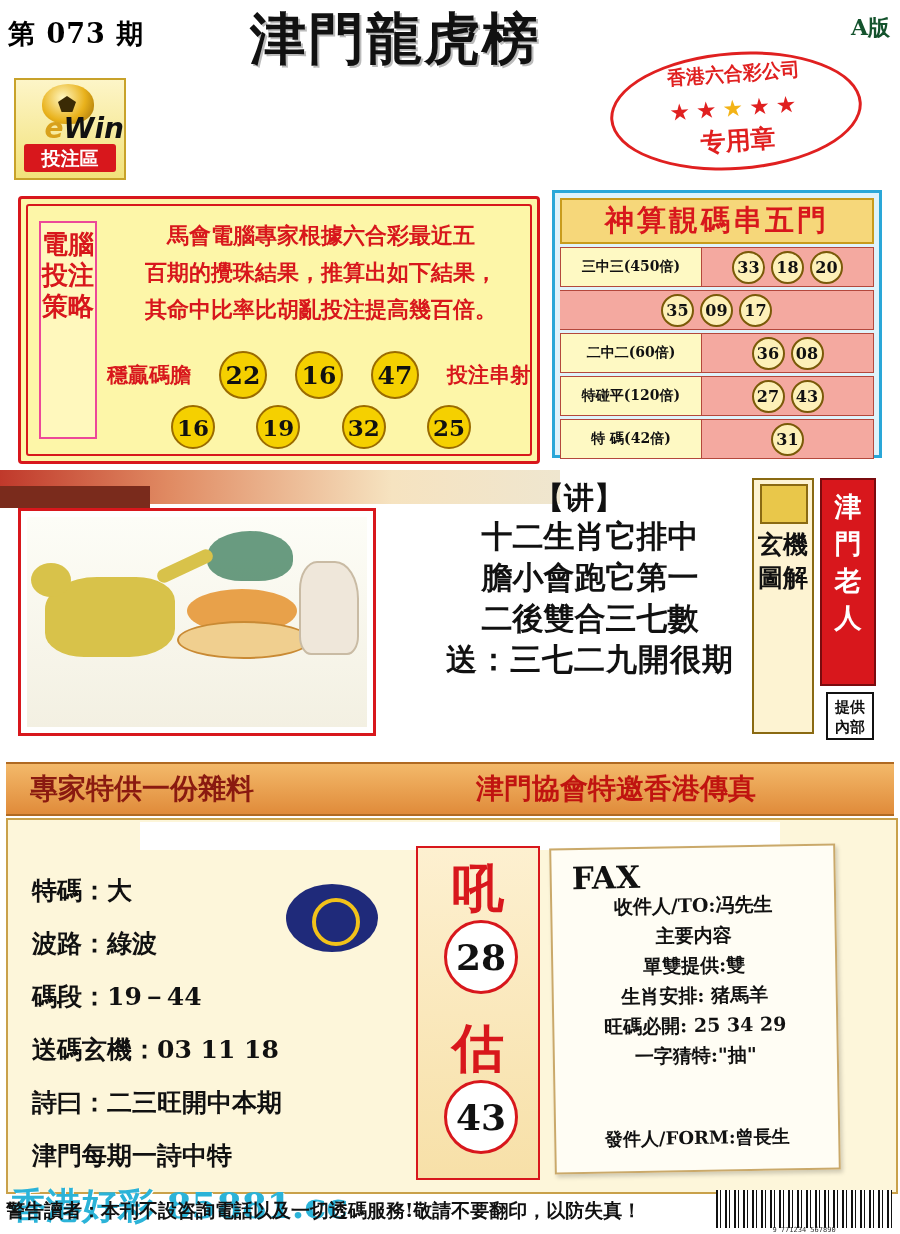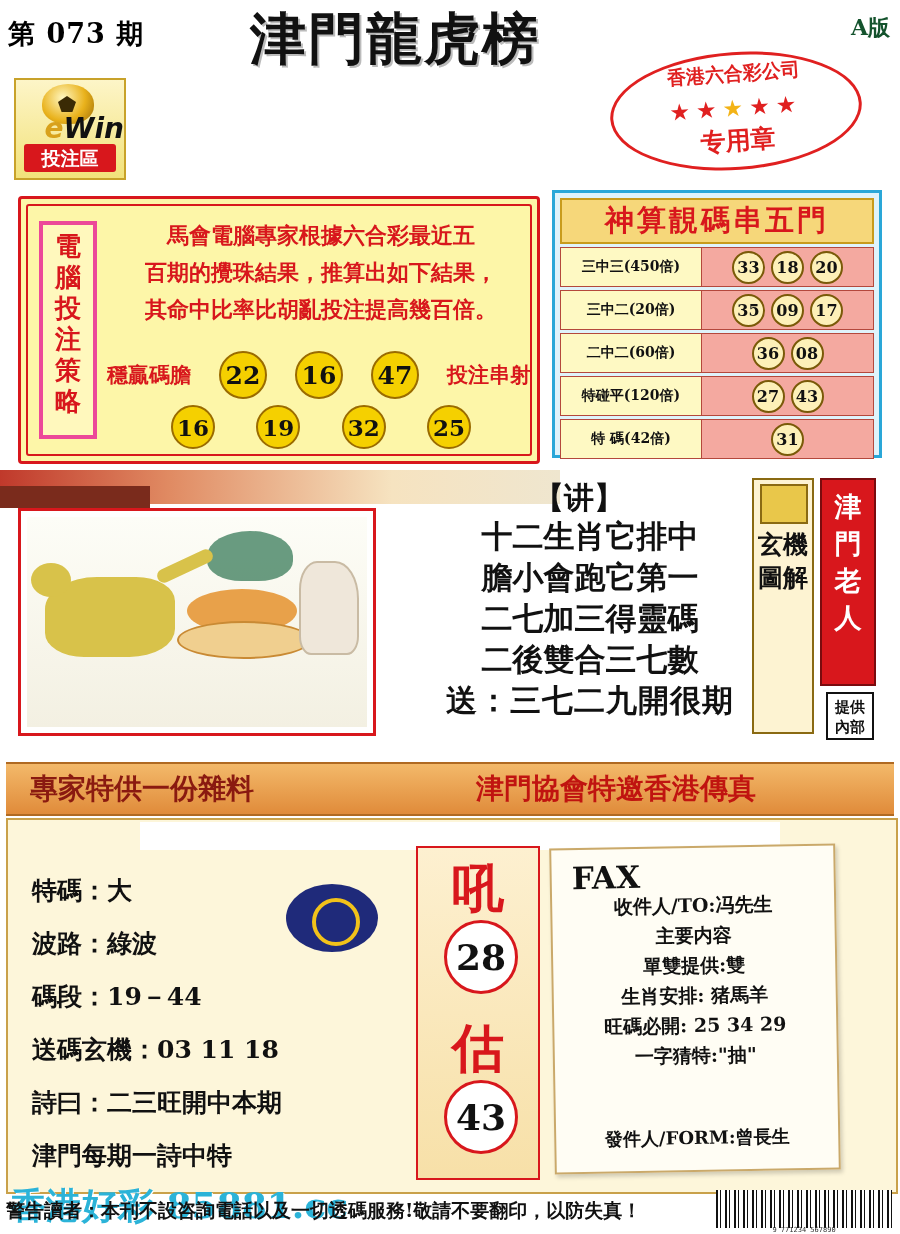--- a/index.html
+++ b/index.html
@@ -86,21 +86,21 @@
   
   .strategy{
     position:absolute;left:18px;top:196px;width:516px;height:262px;
     background:#fdf6a8;border:3px solid #d8171c;border-radius:4px;
   }
   .strategy-inner{
     position:absolute;inset:5px;border:2px solid #d8171c;border-radius:3px;
   }
   .strategy-label{
     position:absolute;left:18px;top:22px;width:58px;height:218px;
-    background:#fff8bd;border:4px solid #ec4899;
+    background:#fff8bd;border:2px solid #ec4899;
     color:#d8171c;font-weight:bold;font-size:26px;line-height:31px;
     text-align:center;padding-top:6px;box-sizing:border-box;
     font-family:"DejaVu Serif","Liberation Serif",serif;
   }
   .strategy-text{
     position:absolute;left:96px;top:18px;width:408px;
     color:#d8171c;font-size:22px;line-height:37px;font-weight:bold;
     font-family:"DejaVu Serif","Liberation Serif",serif;
     text-align:center;
   }
@@ -401,21 +401,20 @@
     <div class="rrow">
       <div class="nm">三中三(450倍)</div>
       <div class="vals">
         <span class="mini">33</span>
         <span class="mini">18</span>
         <span class="mini">20</span>
       </div>
     </div>
 
     <div class="rrow">
-      <div class="nm">三中二(20倍)</div>
       <div class="vals">
         <span class="mini">35</span>
         <span class="mini">09</span>
         <span class="mini">17</span>
       </div>
     </div>
 
     <div class="rrow">
       <div class="nm">二中二(60倍)</div>
       <div class="vals">
@@ -449,21 +448,20 @@
       <div class="pot"></div>
       <div class="pot2"></div>
       <div class="horse"></div>
     </div>
   </div>
 
   <div class="poem-head">【讲】</div>
   <div class="poem">
     <div>十二生肖它排中</div>
     <div>膽小會跑它第一</div>
-    <div>二七加三得靈碼</div>
     <div>二後雙合三七數</div>
     <div class="send">送：三七二九開很期</div>
   </div>
 
   <div class="xuanji">
     <div class="ico"></div>
     <div class="txt">玄機圖解</div>
   </div>
   <div class="laoren">津門老人</div>
   <div class="neibu">提供內部</div>

